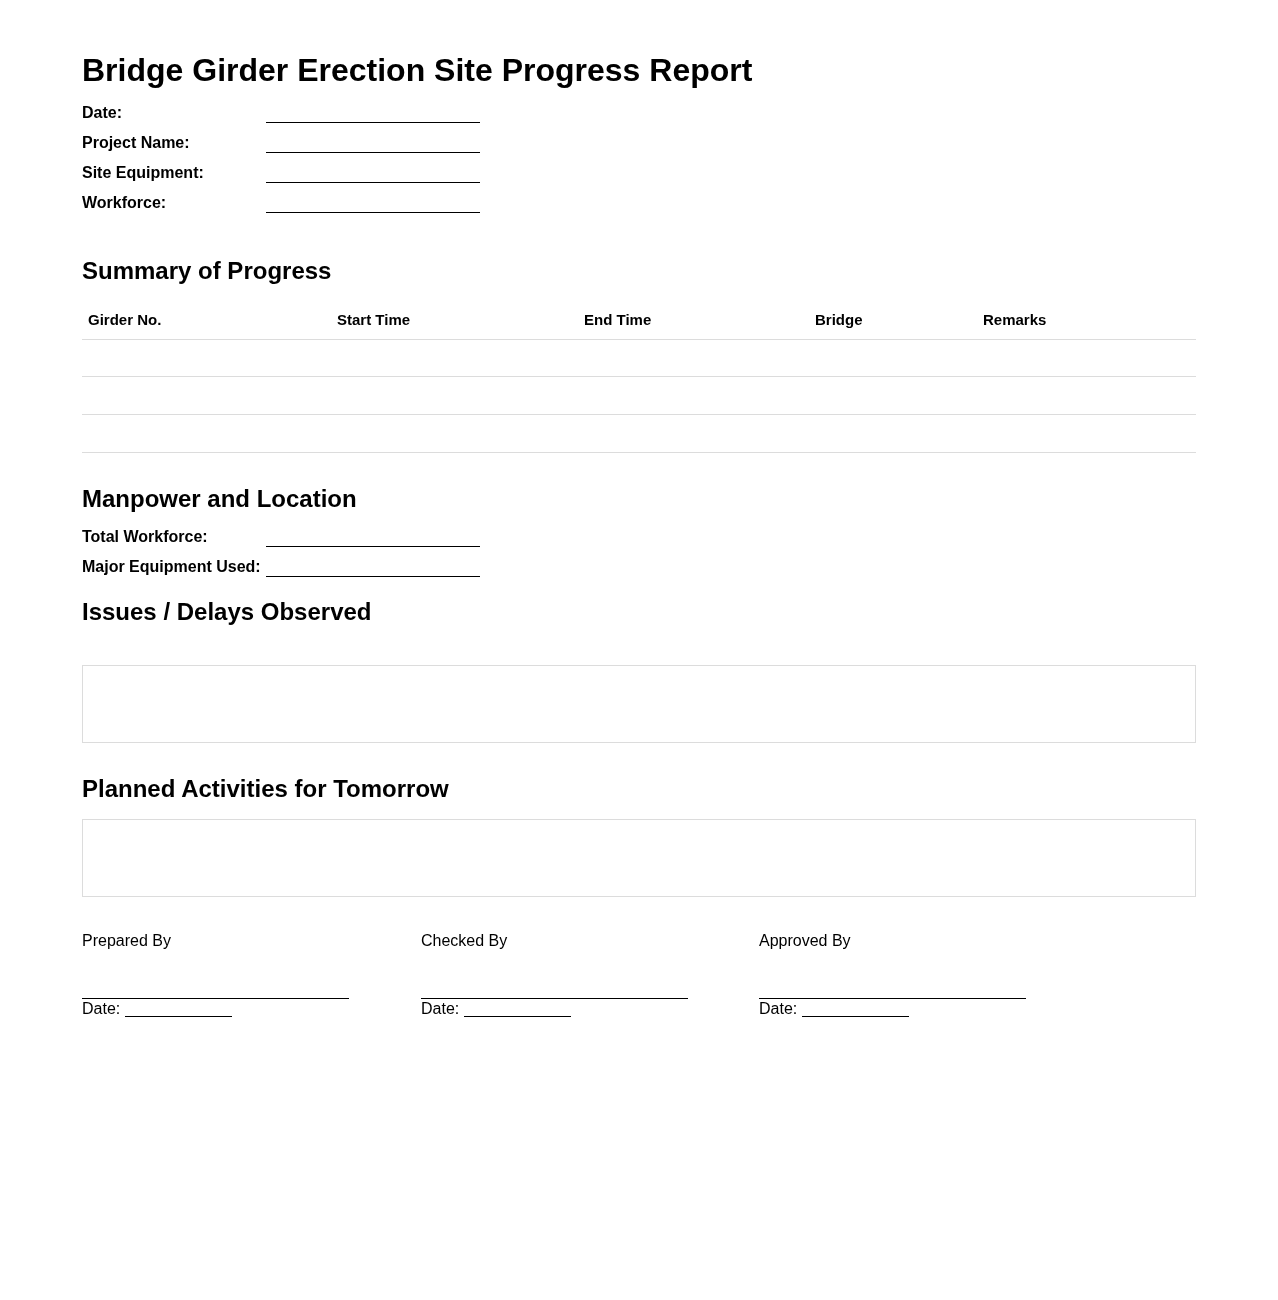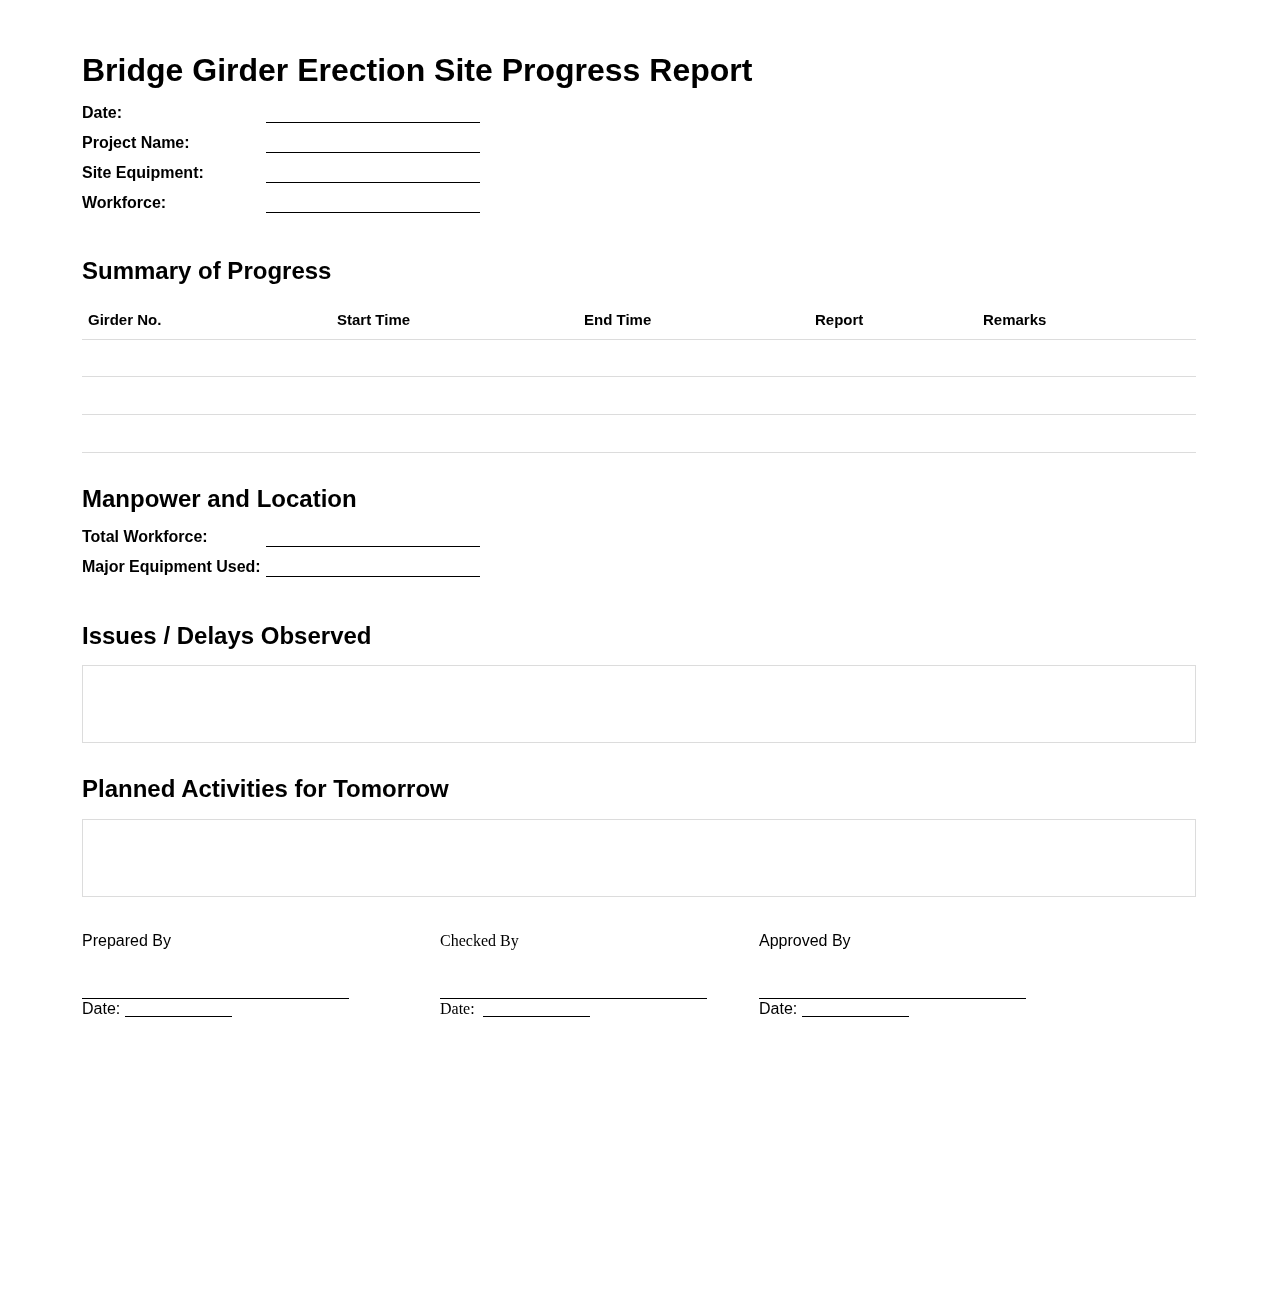--- a/index.html
+++ b/index.html
@@ -55,50 +55,50 @@
     <span class="lbl">Workforce:</span>
     <span class="line"></span>
   </div>
 
   <h2 style="top:257px;">Summary of Progress</h2>
 
   <div class="thead">
     <span class="th" style="left:6px;">Girder No.</span>
     <span class="th" style="left:255px;">Start Time</span>
     <span class="th" style="left:502px;">End Time</span>
-    <span class="th" style="left:733px;">Report</span>
+    <span class="th" style="left:733px;">Bridge</span>
     <span class="th" style="left:901px;">Remarks</span>
   </div>
   <div class="trow" style="top:339px;"></div>
   <div class="trow" style="top:377px;"></div>
   <div class="trow" style="top:415px;"></div>
 
   <h2 style="top:485px;">Manpower and Location</h2>
   <div class="field" style="top:528px;">
     <span class="lbl">Total Workforce:</span>
     <span class="line"></span>
   </div>
   <div class="field" style="top:558px;">
     <span class="lbl">Major Equipment Used:</span>
     <span class="line"></span>
   </div>
 
-  <h2 style="top:622px;">Issues / Delays Observed</h2>
+  <h2 style="top:598px;">Issues / Delays Observed</h2>
   <div class="box" style="top:665px;"></div>
 
   <h2 style="top:775px;">Planned Activities for Tomorrow</h2>
   <div class="box" style="top:819px;"></div>
 
   <div class="sig" style="left:0;">
     <span class="title">Prepared By</span>
     <span class="sline"></span>
     <span class="date">Date:</span>
     <span class="dline"></span>
   </div>
-  <div class="sig" style="left:358px;font-family:Liberation Serif, serif;">
+  <div class="sig" style="left:339px;">
     <span class="title">Checked By</span>
     <span class="sline"></span>
     <span class="date">Date:</span>
     <span class="dline"></span>
   </div>
   <div class="sig" style="left:677px;">
     <span class="title">Approved By</span>
     <span class="sline"></span>
     <span class="date">Date:</span>
     <span class="dline"></span>

